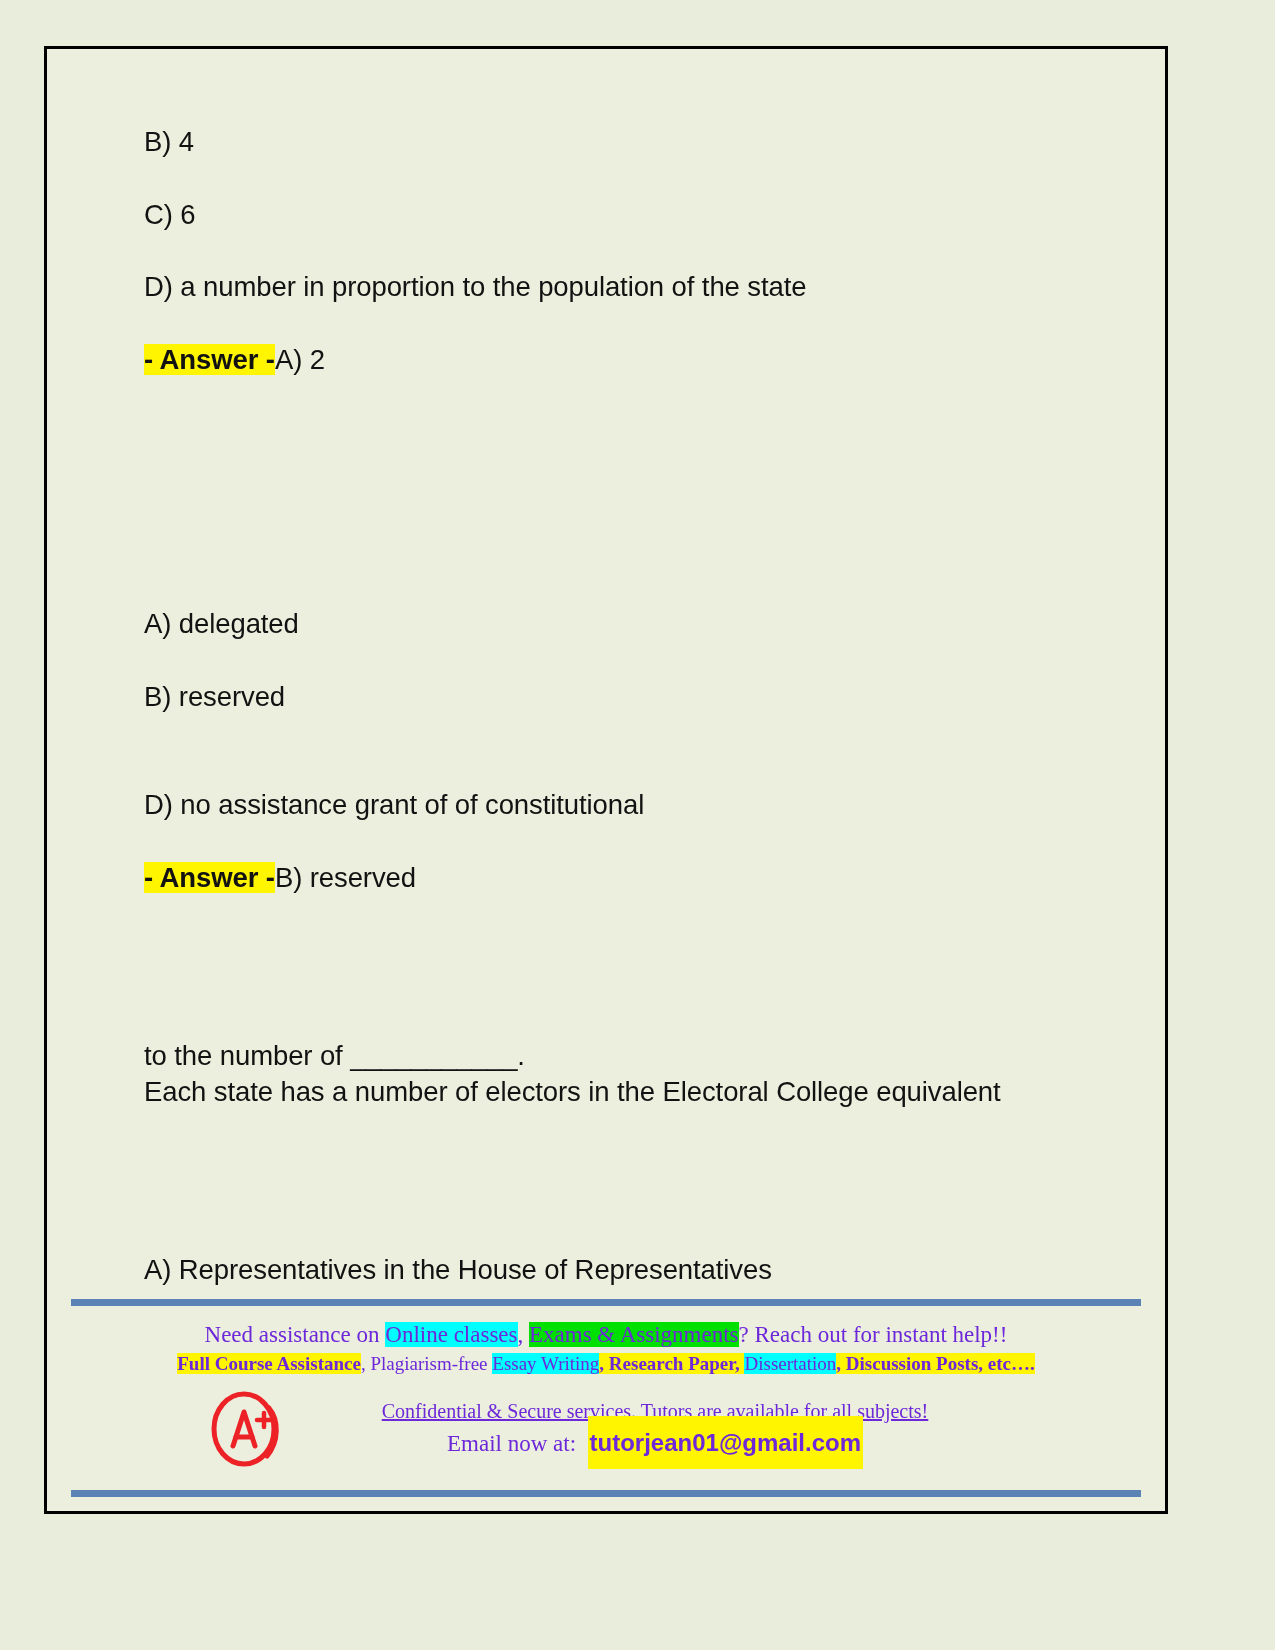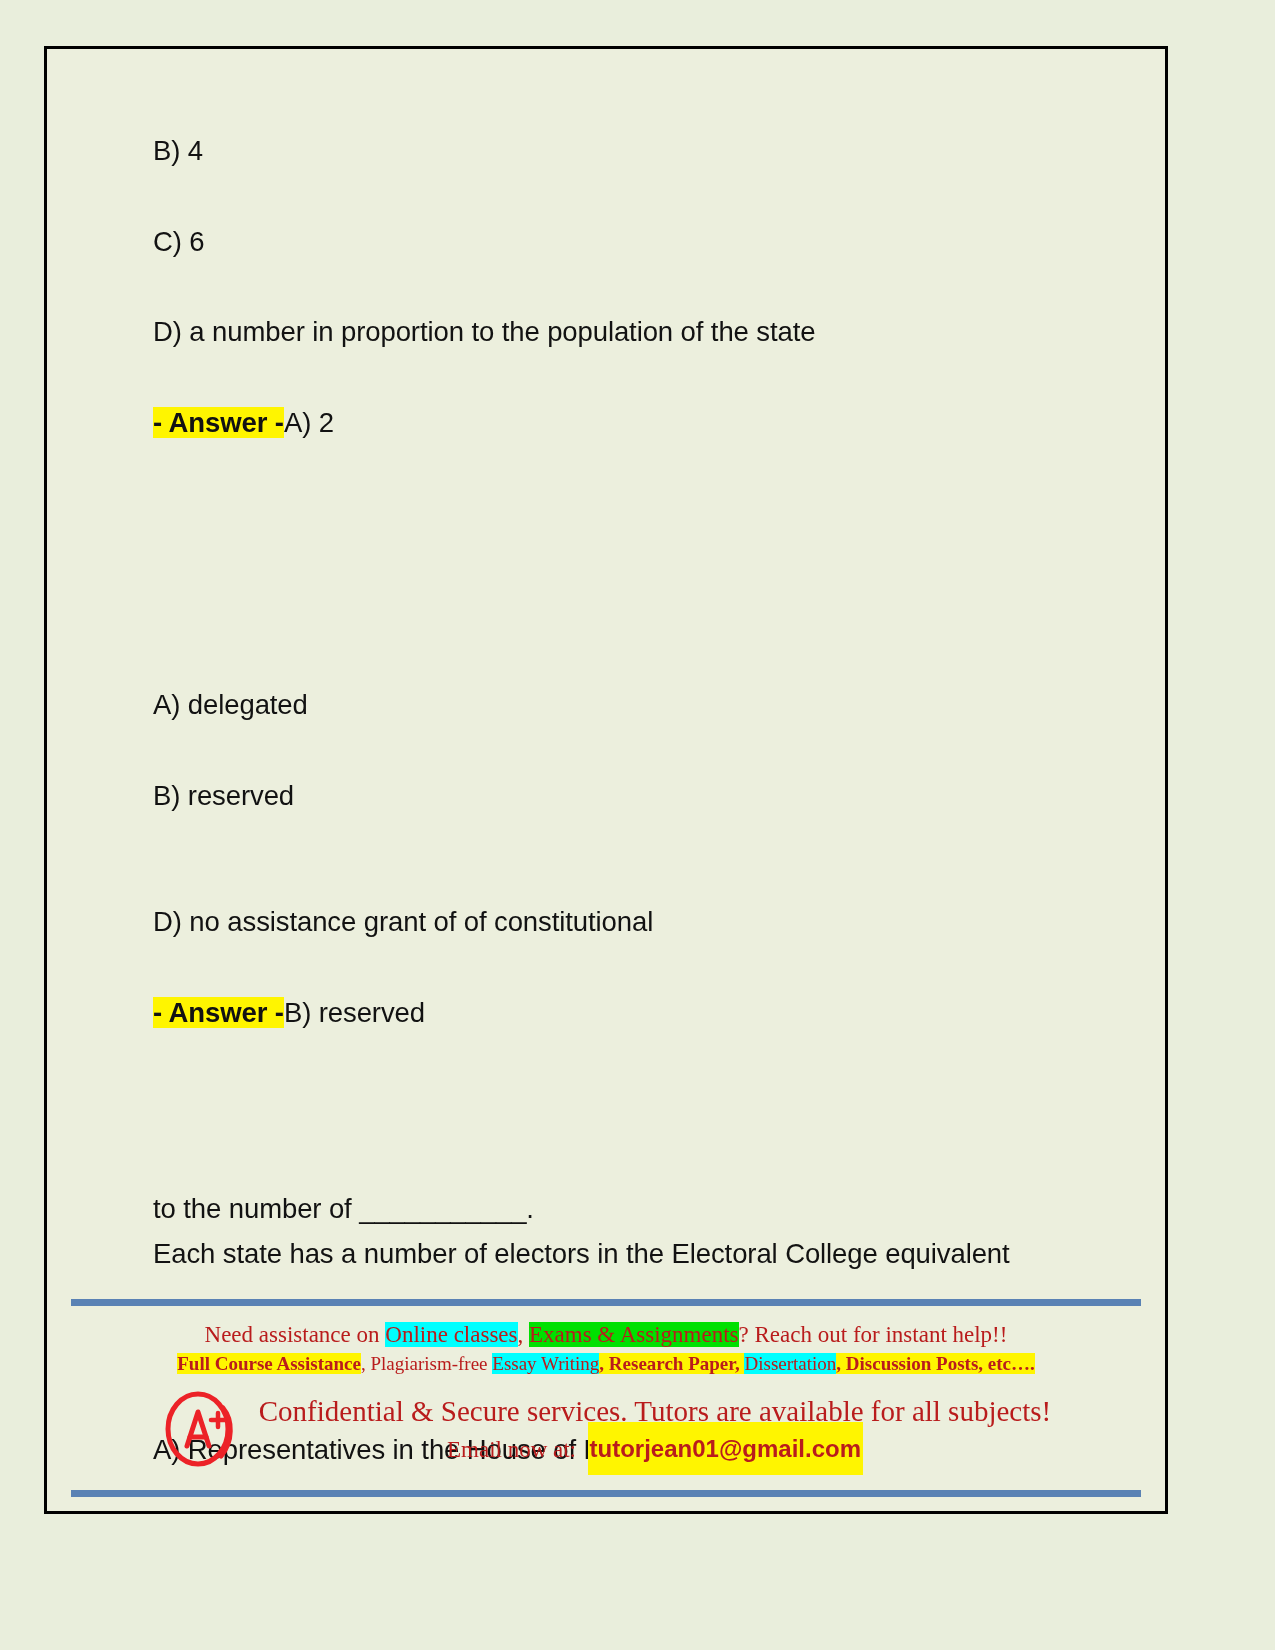--- a/index.html
+++ b/index.html
@@ -32,21 +32,21 @@
     left: 97px;
     top: 75px;
     width: 940px;
   }
 
   .qline {
     font-size: 27.5px;
     line-height: 1.33;
     color: #121212;
     letter-spacing: -0.1px;
-    margin: 9px;
+    margin: 0;
     font-stretch: condensed;
     white-space: pre-wrap;
   }
 
   .spacer-sm { height: 36px; }
   .spacer-md { height: 63px; }
   .spacer-lg { height: 78px; }
 
   .hl-yellow { background: #fff500; font-weight: bold; }
   .hl-cyan   { background: #00ffff; }
@@ -63,21 +63,21 @@
 
   .rule {
     height: 7px;
     background: #5a82b4;
     width: 100%;
   }
 
   .promo-line {
     text-align: center;
     font-size: 23px;
-    color: #b91c1c;
+    color: #6d28d9;
     line-height: 1.28;
     white-space: pre-wrap;
   }
 
   #promo-line-1 { margin-top: 14px; }
   #promo-line-2 { margin-top: 2px; font-size: 19px; }
 
   #promo-bottom {
     display: flex;
     align-items: center;
@@ -92,21 +92,21 @@
     flex: 0 0 auto;
     margin-right: 14px;
   }
 
   #promo-text-block {
     flex: 0 0 auto;
     text-align: center;
     min-width: 700px;
   }
 
-  #promo-line-3 { font-size: 29px; }
+  #promo-line-3 { font-size: 20px; text-decoration: underline; }
   #promo-line-4 { font-size: 23px; margin-top: 4px; }
 
   .email {
     font-family: "Liberation Sans", sans-serif;
     font-weight: bold;
     font-size: 24px;
     background: #fff500;
     padding: 13px 2px;
   }
 

